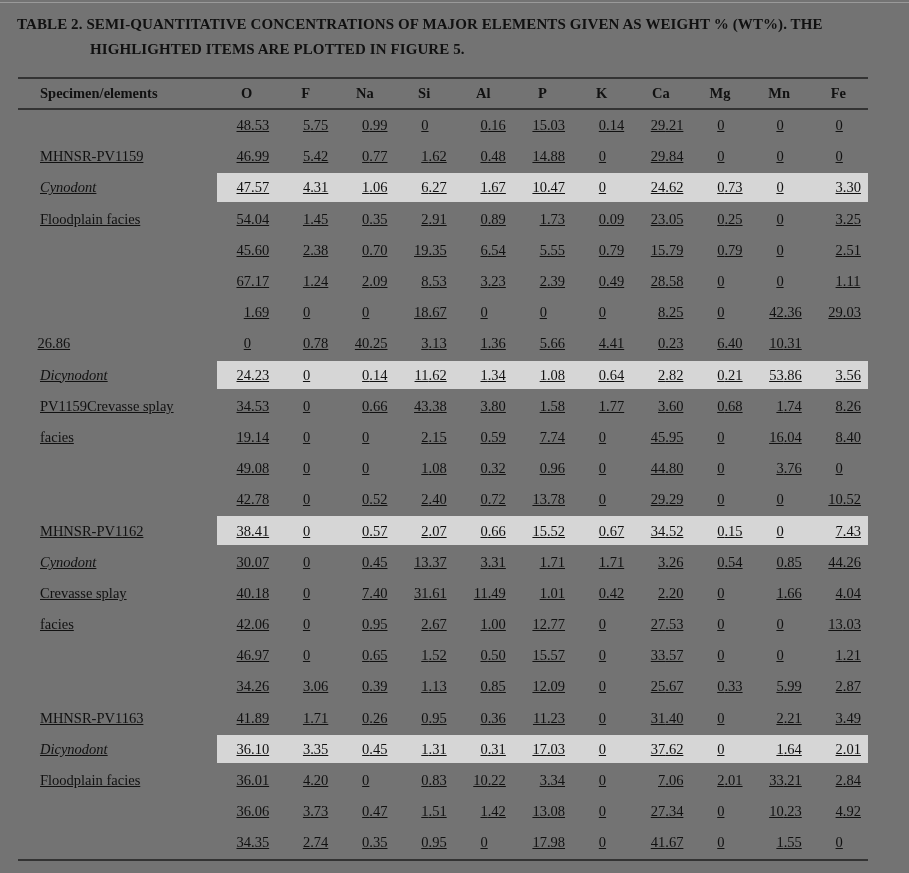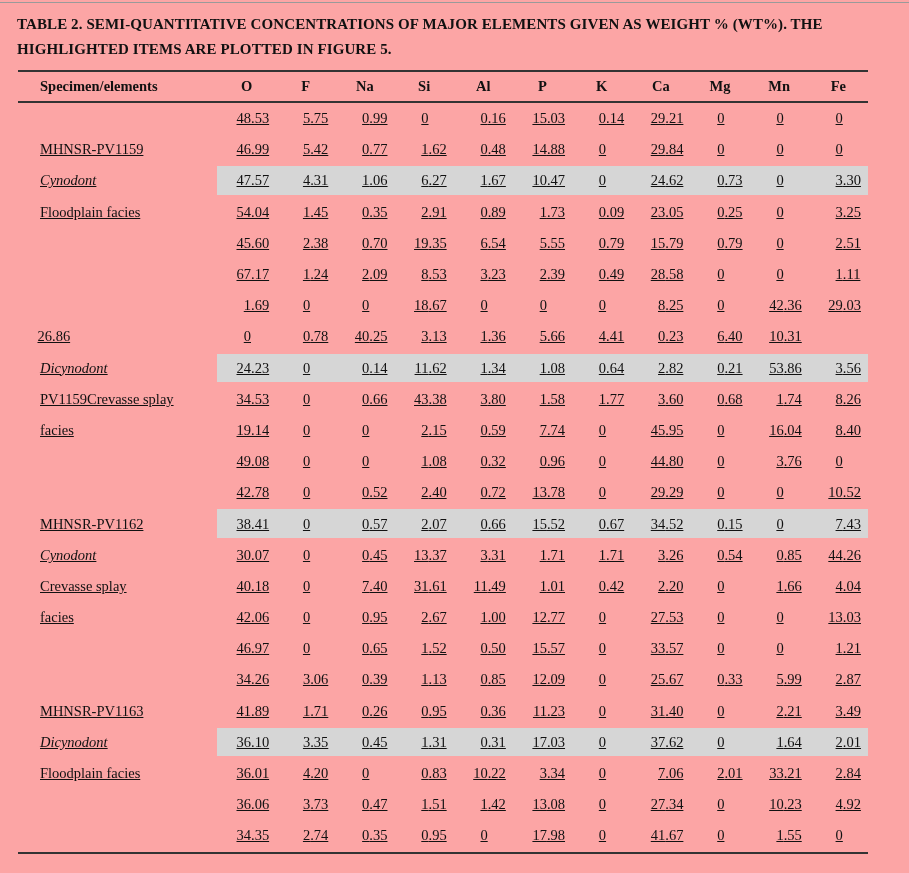--- a/index.html
+++ b/index.html
@@ -2,33 +2,33 @@
 <html><head>
 <meta charset="utf-8">
 <style>
   html, body { margin: 0; padding: 0; }
   body {
     width: 909px; height: 873px;
     background: #ffffff;
     font-family: "Liberation Serif", serif;
     color: #111111;
   }
-  .page { position: relative; width: 909px; height: 873px; background: #fca5a5; overflow: hidden; }
+  .page { position: relative; width: 909px; height: 873px; background: #737373; overflow: hidden; }
 
   .top-rule { position: absolute; top: 2px; left: 0; width: 909px; height: 1px; background: #9a9a9a; }
 
   .caption {
     position: absolute; top: 12px; left: 17px; width: 885px;
     font-weight: bold; font-size: 15px; line-height: 25px;
     letter-spacing: 0.1px;
   }
   .caption .line { white-space: nowrap; }
-  .caption .l2 { }
+  .caption .l2 { margin-left: 73px; }
 
-  .tbl { position: absolute; left: 18px; top: 70px; width: 850px; }
+  .tbl { position: absolute; left: 18px; top: 77px; width: 850px; }
 
   .thead {
     display: grid; grid-template-columns: 199px repeat(11, 1fr);
     height: 29px; align-items: center;
     border-top: 2px solid #333333; border-bottom: 2px solid #333333;
     font-weight: bold; font-size: 14.5px;
   }
   .thead .h { text-align: center; }
   .thead .h0 { text-align: left; padding-left: 22px; }
 

